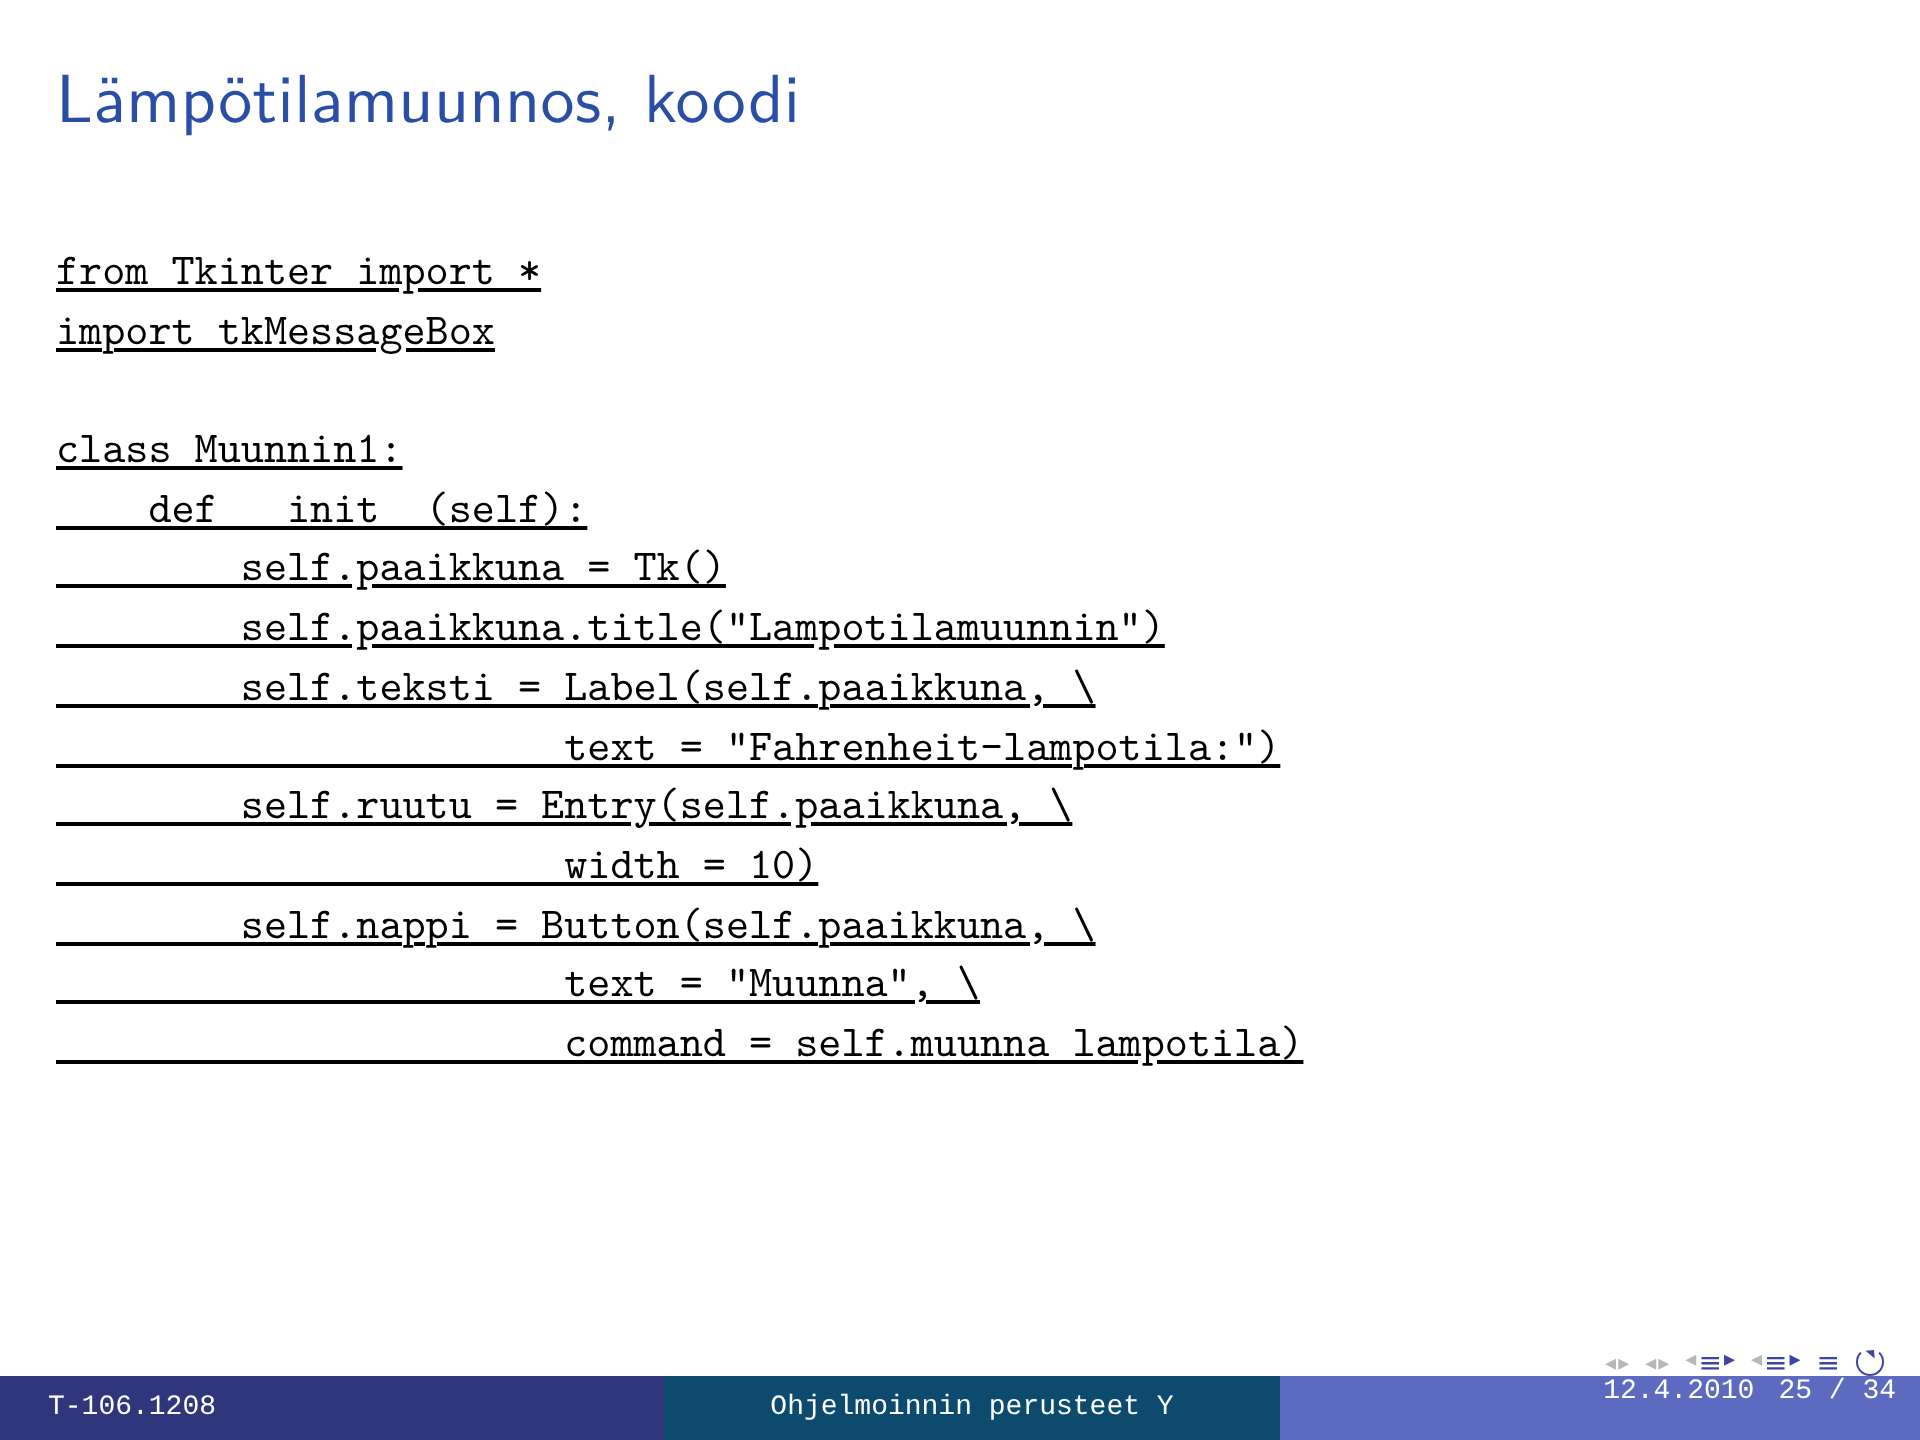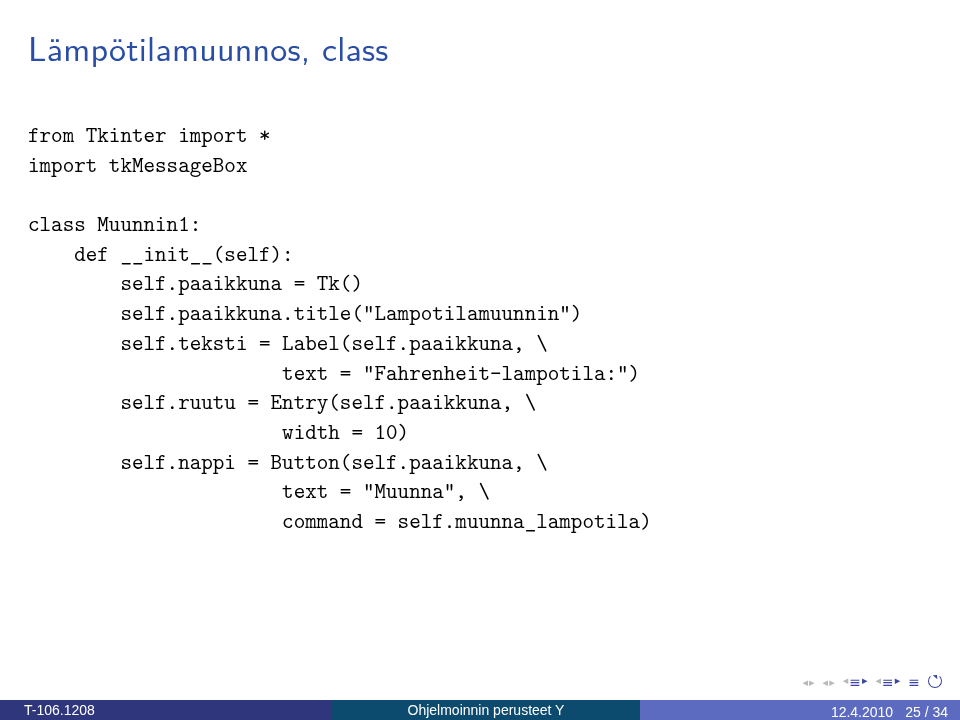--- a/index.html
+++ b/index.html
@@ -23,30 +23,31 @@
     color: #2a4ea5;
     margin-bottom: 48px;
     letter-spacing: 0.2px;
   }
   .codeblock {
     font-family: "Latin Modern Mono", "Courier New", monospace;
     font-size: 22px;
     color: #000000;
     line-height: 1.35;
     white-space: pre;
+    text-decoration: underline;
   }
   .footer {
     position: absolute;
     bottom: 0;
     left: 0;
     width: 100%;
-    height: 20px;
+    height: 32px;
     display: flex;
     font-size: 14px;
-    font-family: Liberation Sans, sans-serif;
+    font-family: Liberation Mono, monospace;
   }
   .footer .left {
     flex: 1;
     background: #30367c;
     color: #ffffff;
     display: flex;
     align-items: center;
     padding-left: 24px;
   }
   .footer .center {
@@ -55,21 +56,21 @@
     color: #ffffff;
     display: flex;
     align-items: center;
     justify-content: center;
   }
   .footer .right {
     flex: 1;
     background: #5c6bc0;
     color: #ffffff;
     display: flex;
-    align-items: flex-end;
+    align-items: flex-start;
     justify-content: flex-end;
     padding-right: 12px;
     gap: 12px;
   }
   .navbar {
     position: absolute;
     bottom: 32px;
     right: 18px;
     display: flex;
     align-items: center;
@@ -106,21 +107,21 @@
   .equiv {
     color: #3c45a1;
     font-size: 14px;
     line-height: 1;
   }
 </style>
 </head>
 <body>
 
 <div class="slide">
-  <h1 class="title">Lämpötilamuunnos, class</h1>
+  <h1 class="title">Lämpötilamuunnos, koodi</h1>
   <pre class="codeblock">from Tkinter import *
 import tkMessageBox
 
 class Muunnin1:
     def __init__(self):
         self.paaikkuna = Tk()
         self.paaikkuna.title("Lampotilamuunnin")
         self.teksti = Label(self.paaikkuna, \
                       text = "Fahrenheit-lampotila:")
         self.ruutu = Entry(self.paaikkuna, \

